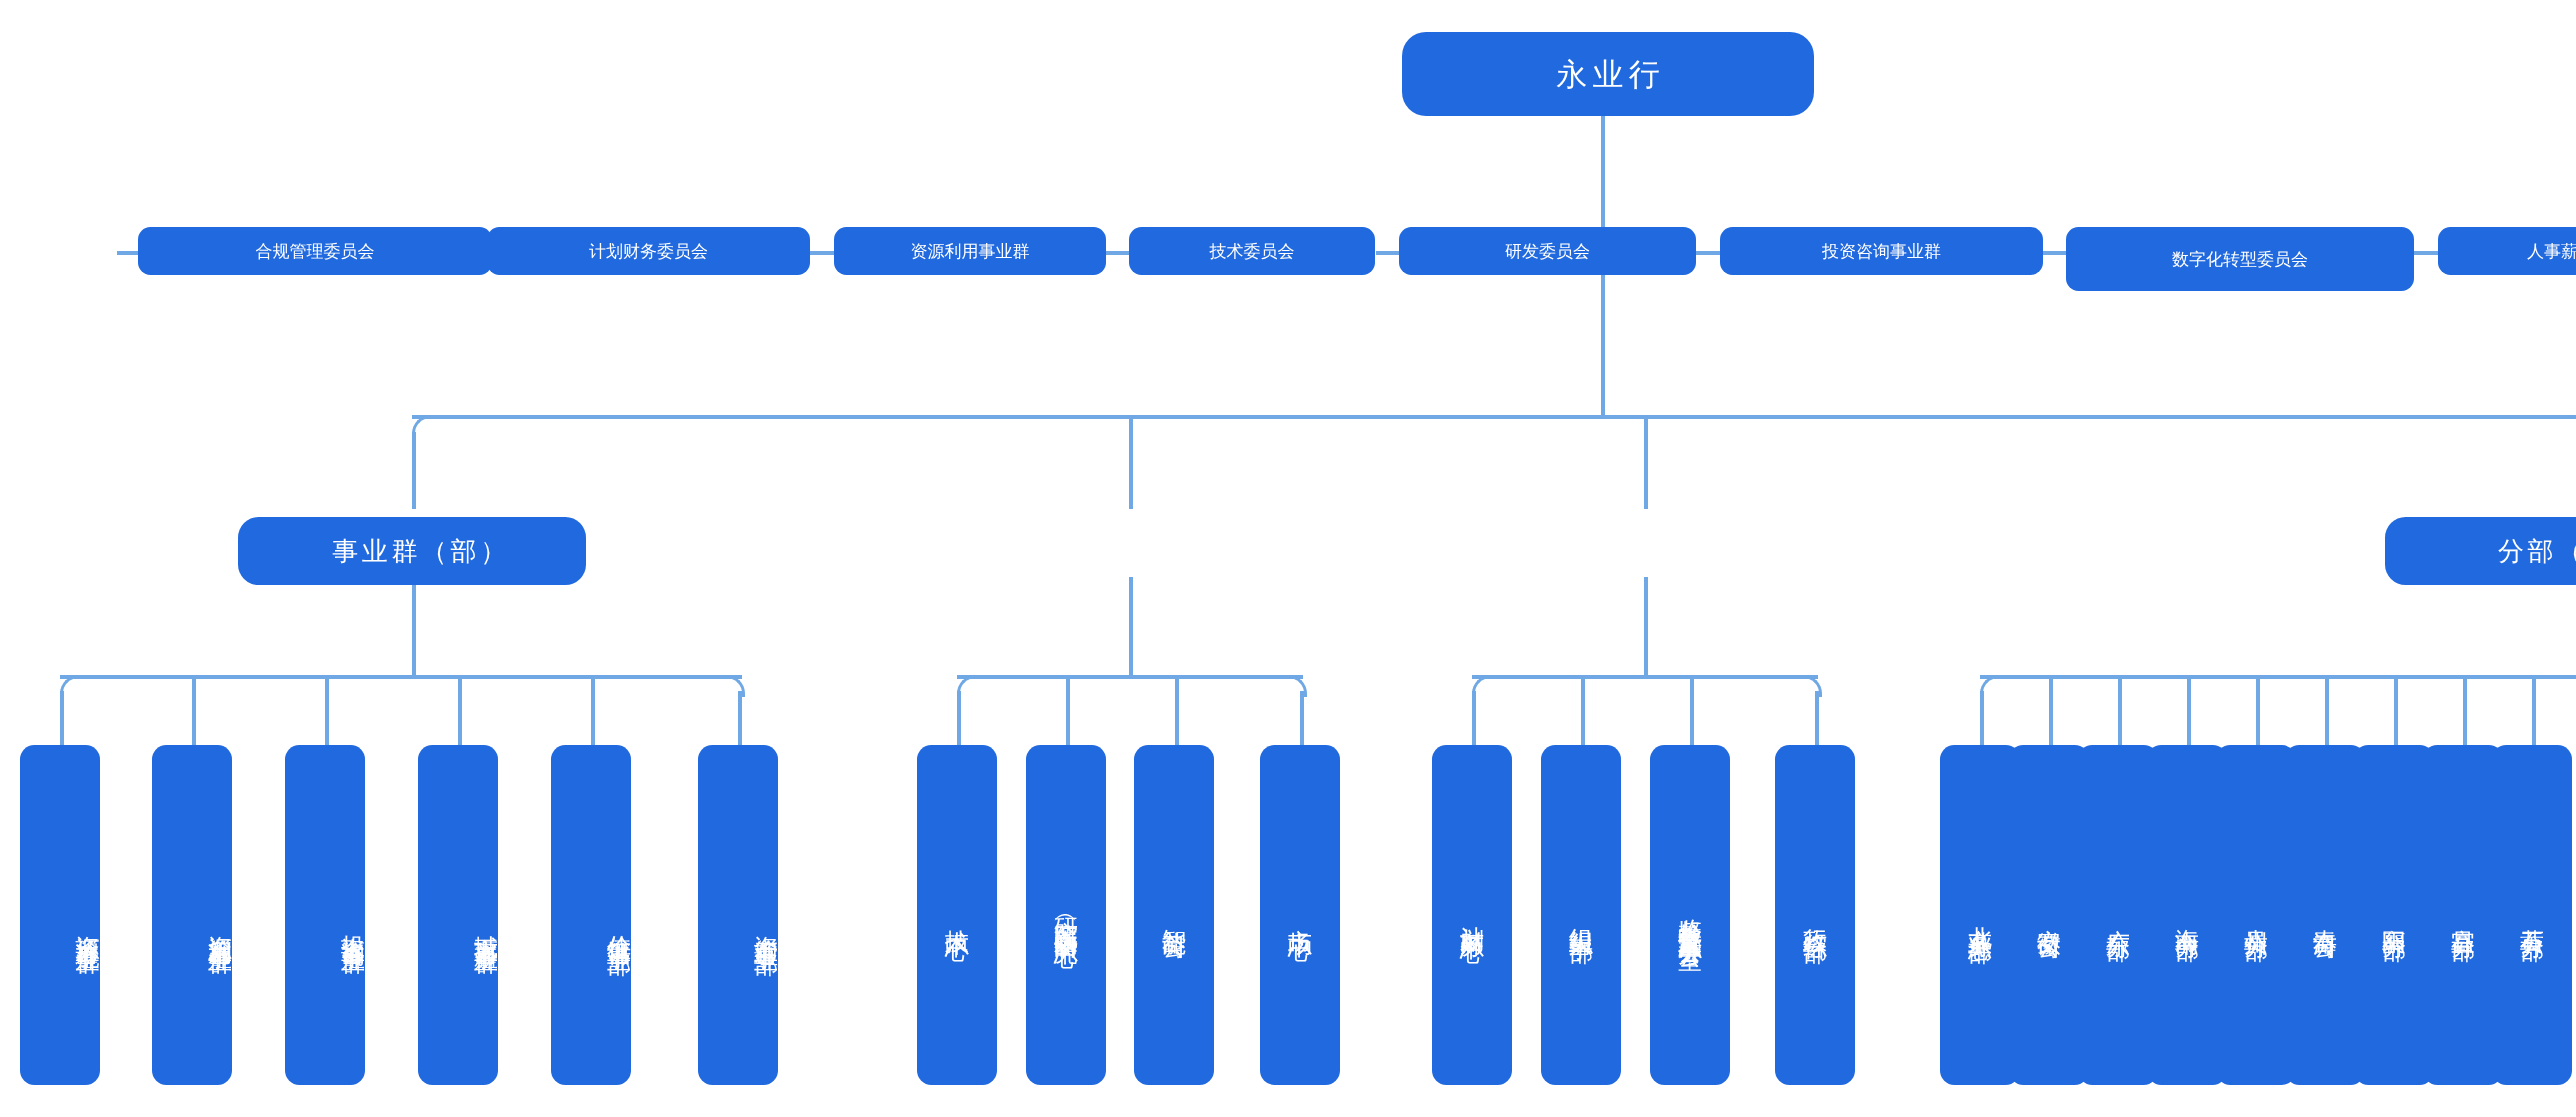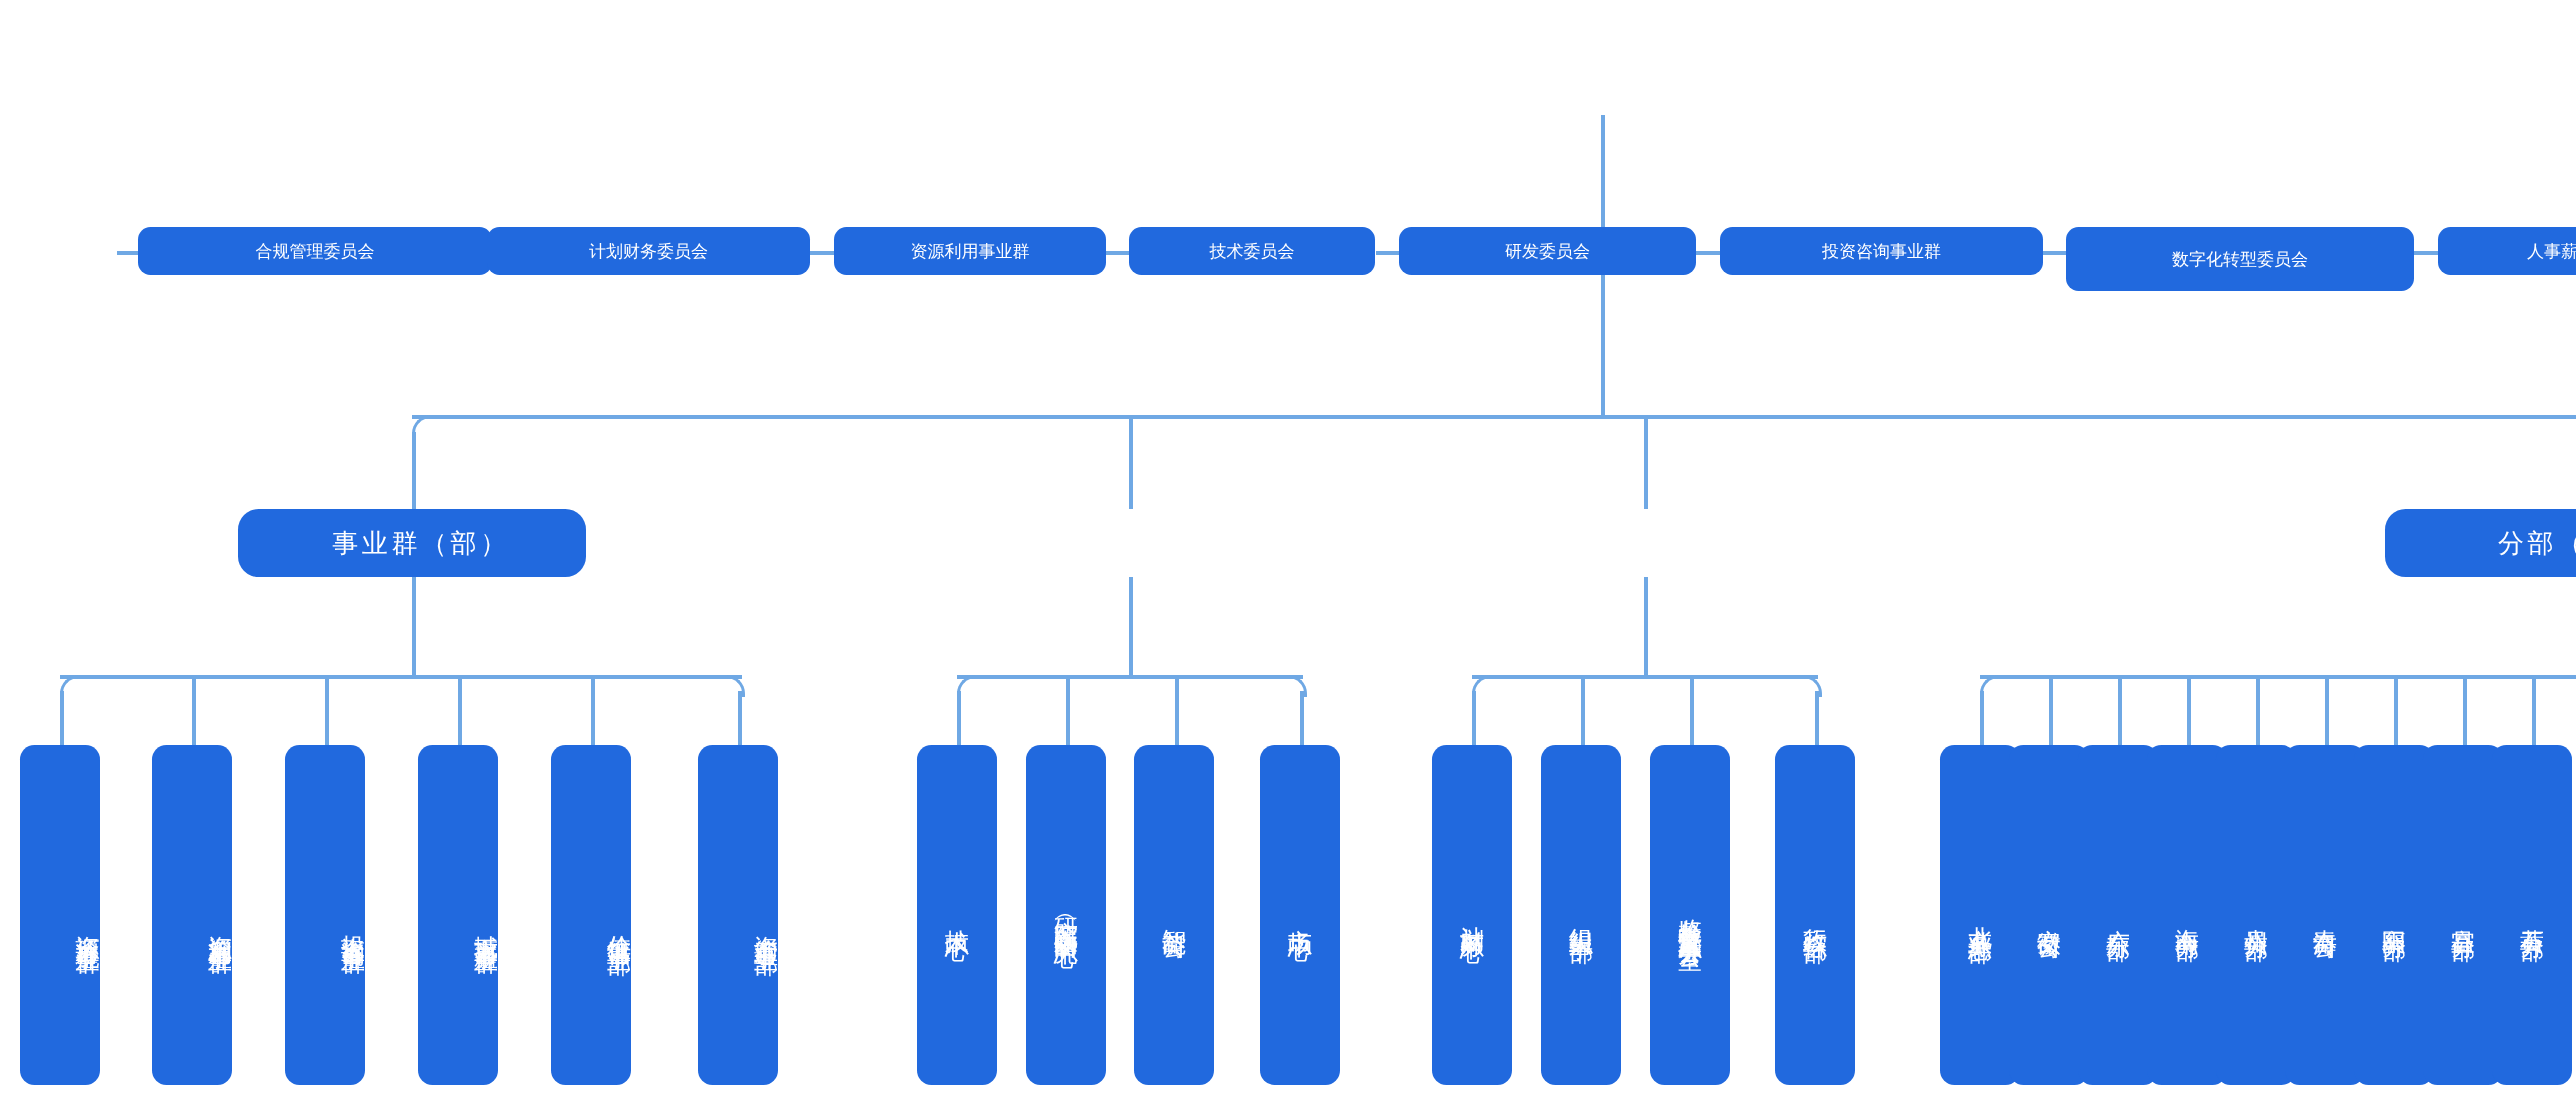--- a/index.html
+++ b/index.html
@@ -26,21 +26,21 @@
   .root{
     border-radius:24px;font-size:31px;letter-spacing:5.2px;
     padding-left:5.2px;font-weight:400;
   }
   .committee{
     border-radius:12.4px;font-size:17px;white-space:nowrap;
     font-weight:400;
   }
   .division{
     border-radius:20.6px;font-size:26px;letter-spacing:3.6px;
-    padding-left:18px;white-space:nowrap;font-weight:400;
+    padding-left:18px;white-space:nowrap;font-weight:400;margin-top:8px;
   }
   .leaf{
     border-radius:14.4px;
     writing-mode:vertical-rl;text-orientation:upright;
     font-size:24px;letter-spacing:2.6px;
     align-items:flex-start;justify-content:center;
     padding-top:33px;padding-bottom:12.4px;font-weight:400;
   }
   .leaf.centered{align-items:center;padding-top:0;padding-bottom:0;}
   .leaf.twocol{
@@ -110,20 +110,21 @@
   <div class="wire vline" style="left:1980px;top:691px;height:54px;"></div>
   <div class="wire vline" style="left:2049px;top:675px;height:70px;"></div>
   <div class="wire vline" style="left:2118px;top:675px;height:70px;"></div>
   <div class="wire vline" style="left:2187px;top:675px;height:70px;"></div>
   <div class="wire vline" style="left:2256px;top:675px;height:70px;"></div>
   <div class="wire vline" style="left:2325px;top:675px;height:70px;"></div>
   <div class="wire vline" style="left:2394px;top:675px;height:70px;"></div>
   <div class="wire vline" style="left:2463px;top:675px;height:70px;"></div>
   <div class="wire vline" style="left:2532px;top:675px;height:70px;"></div>
 
+  <div class="node root" style="left:1402px;top:32px;width:412px;height:84px;">永业行</div>
 
   <div class="node committee" style="left:138px;top:227px;width:354px;height:48px;">合规管理委员会</div>
   <div class="node committee" style="left:487px;top:227px;width:323px;height:48px;">计划财务委员会</div>
   <div class="node committee" style="left:834px;top:227px;width:272px;height:48px;">资源利用事业群</div>
   <div class="node committee" style="left:1399px;top:227px;width:297px;height:48px;">研发委员会</div>
   <div class="node committee" style="left:1129px;top:227px;width:246px;height:48px;">技术委员会</div>
   <div class="node committee" style="left:1720px;top:227px;width:323px;height:48px;">投资咨询事业群</div>
   <div class="node committee" style="left:2066px;top:227px;width:348px;height:64px;">数字化转型委员会</div>
   <div class="node committee" style="left:2438px;top:227px;width:297px;height:48px;">人事薪酬委员会</div>
 

